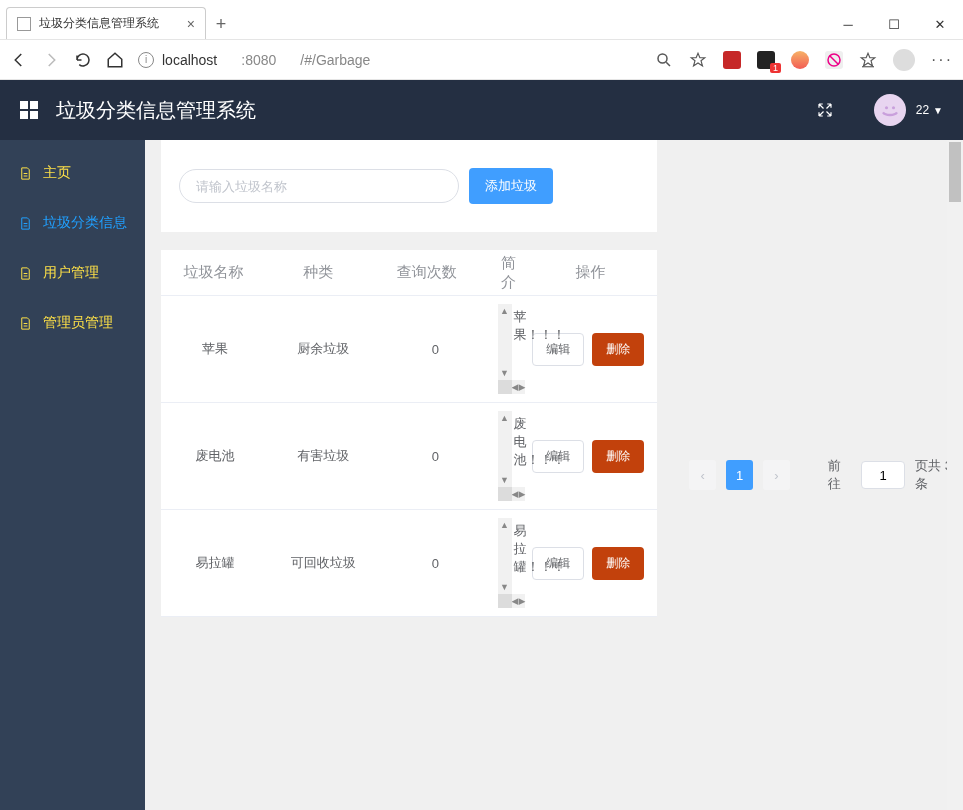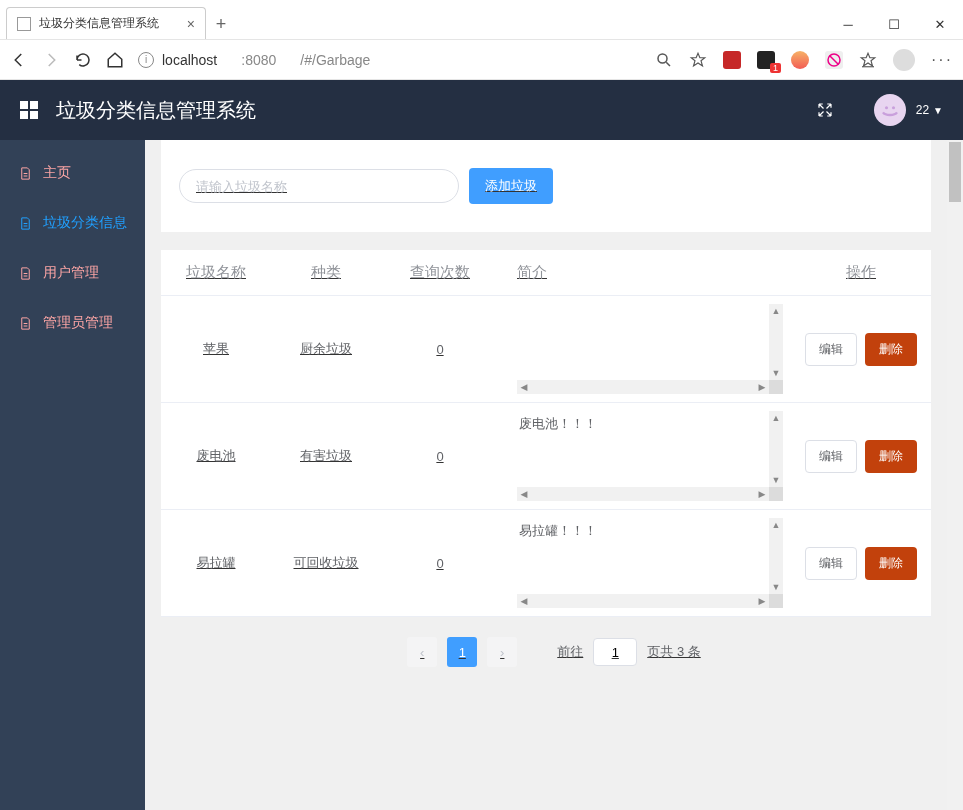--- a/index.html
+++ b/index.html
@@ -34,25 +34,25 @@
   .app-header .spacer { flex:1;}
   .fs-ic { width:18px; height:18px; color:#fff; margin-right:40px;}
   .user-av { width:32px; height:32px; border-radius:50%; background:#e8d5f0; margin-right:10px; display:flex; align-items:center; justify-content:center; overflow:hidden;}
   .user-av svg{ width:28px;height:28px;}
   .user-num { font-size:12px; margin-right:4px;}
   .caret { font-size:10px;}
 
   
   .body { display:flex; height:670px;}
   .sidebar { width:145px; background:#324157; padding-top:8px;}
-  .side-item { display:flex; align-items:center; gap:10px; padding:16px 18px; color:#fca5a5; font-size:14px; cursor:pointer;}
+  .side-item { display:flex; align-items:center; gap:10px; padding:16px 18px; color:#fde047; font-size:14px; cursor:pointer;}
   .side-item.active { color:#20a0ff;}
   .side-ic { width:15px; height:15px;}
 
-  .main { flex:1; background:#f0f0f0; position:relative; display:flex; flex-direction:column;text-decoration:underline;}
+  .main { flex:1; background:#f0f0f0; position:relative; display:flex; flex-direction:row;}
   .scroll-gutter { position:absolute; right:0; top:0; width:16px; height:100%; background:#f1f1f1;}
   .scroll-thumb { position:absolute; right:2px; top:2px; width:12px; height:60px; background:#c1c1c1; border-radius:0;}
   .content { margin:0 16px 0 0; padding:0; overflow:hidden;}
 
   .card { background:#fff; margin:0 16px 18px 16px;}
   .toolbar { padding:28px 18px; display:flex; align-items:center; gap:10px;}
   .search-input { width:280px; height:34px; border:1px solid #dcdfe6; border-radius:17px; padding:0 16px; font-size:13px; color:#333; outline:none;}
   .search-input::placeholder { color:#c0c4cc;}
   .btn-primary { background:#409eff; color:#fff; border:none; border-radius:4px; padding:9px 16px; font-size:13px; cursor:pointer;}
 
@@ -234,20 +234,21 @@
           <div class="col c4">简介</div>
           <div class="col c5">操作</div>
         </div>
         <div id="tbody">
             <div class="trow">
               <div class="col c1">苹果</div>
               <div class="col c2">厨余垃圾</div>
               <div class="col c3">0</div>
               <div class="col c4">
                 <div class="desc-box">
+                  <div class="desc-content">苹果！！！</div>
                   <div class="scr-v">
                     <div class="scr-btn">▲</div>
                     <div class="scr-btn">▼</div>
                   </div>
                   <div class="scr-h">
                     <div class="scr-btn">◀</div>
                     <div class="scr-btn">▶</div>
                   </div>
                   <div class="scr-corner"></div>
                 </div>

